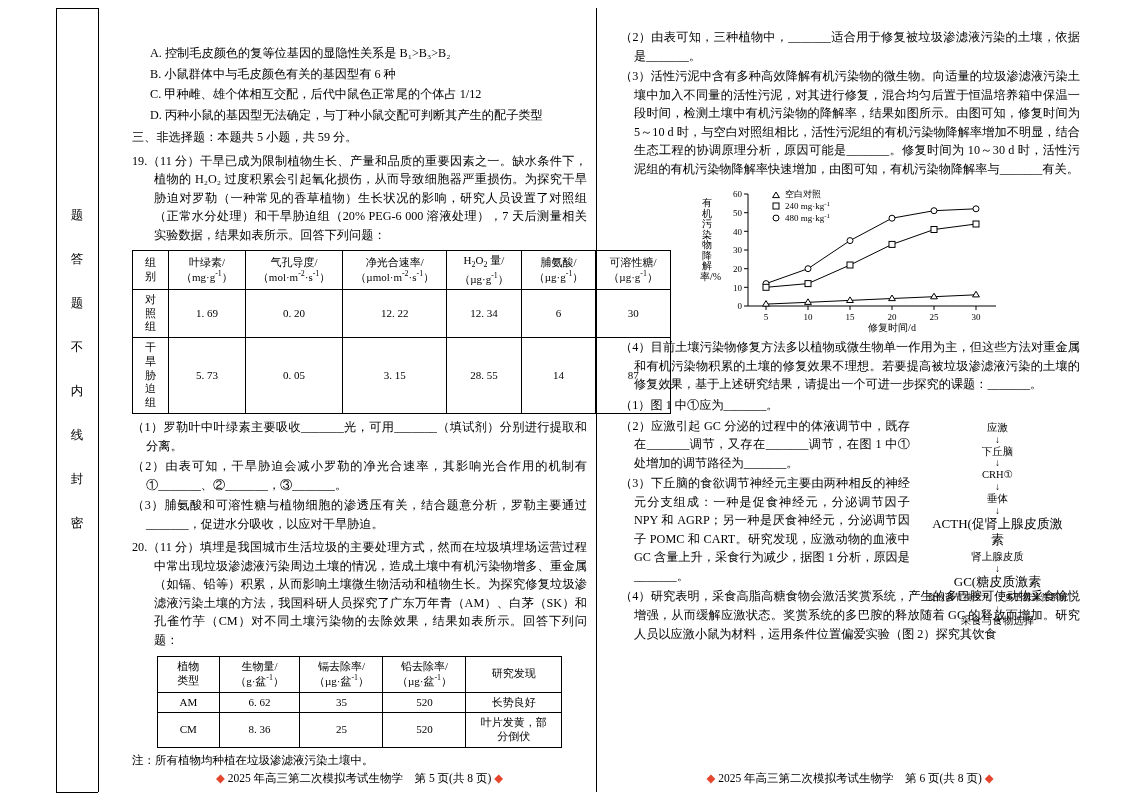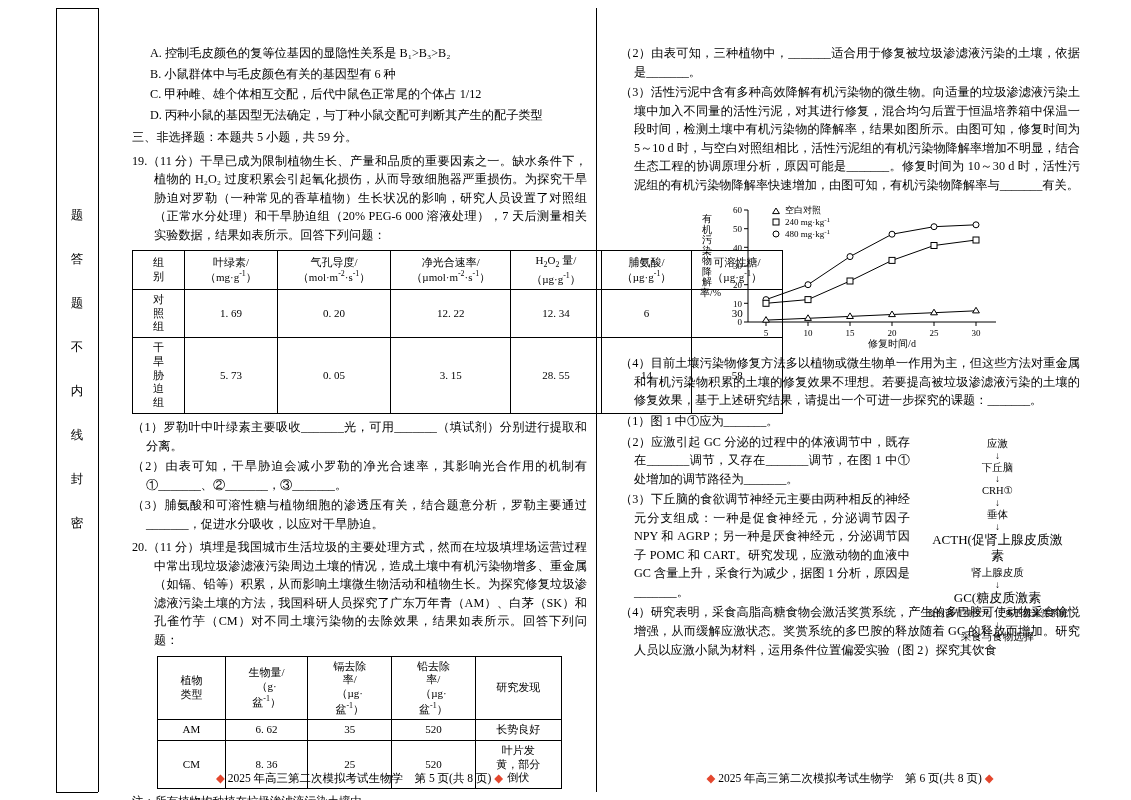--- a/index.html
+++ b/index.html
@@ -15,33 +15,33 @@
 
   .side-vert{
     position:absolute;left:66px;top:200px;width:22px;
     font-size:12.5px;letter-spacing:0;line-height:30px;
     text-align:center;color:#000;
   }
   .side-vert div{margin-bottom:14px;}
 
   .col{position:absolute;font-size:12.2px;line-height:1.52;}
   .colL{left:132px;top:44px;width:455px;}
-  .colR{left:620px;top:44px;width:460px;}
+  .colR{left:620px;top:28px;width:460px;}
 
   p{margin:0 0 2px 0;text-align:justify;}
   .opt{margin-left:18px;}
   .hang{padding-left:22px;text-indent:-22px;}
   .hang2{padding-left:14px;text-indent:-14px;}
   .sec-title{margin-top:4px;margin-bottom:2px;}
   .q-title{margin-top:5px;}
   sub{font-size:0.72em;}
   sup{font-size:0.72em;}
 
   table.data{border-collapse:collapse;margin:6px auto 4px auto;font-size:11px;}
-  table.data td,table.data th{border:1px solid #000;padding:3px 20px;text-align:center;font-weight:normal;line-height:1.25;}
+  table.data td,table.data th{border:1px solid #000;padding:3px 12px;text-align:center;font-weight:normal;line-height:1.25;}
   table.data .hd{height:34px;}
   .tbl1{width:430px;margin-left:8px;}
   .tbl2{width:405px;margin-left:10px;}
 
   .note{font-size:11.5px;margin-top:3px;}
 
   
   .chartbox{position:relative;width:330px;height:150px;margin:6px 0 4px 86px;}
   .chartbox svg{display:block;}
   .ylabel{
@@ -115,21 +115,21 @@
         <td>6</td>
         <td>30</td>
       </tr>
       <tr>
         <td>干旱胁迫组</td>
         <td>5. 73</td>
         <td>0. 05</td>
         <td>3. 15</td>
         <td>28. 55</td>
         <td>14</td>
-        <td>58</td>
+        <td>87</td>
       </tr>
     </tbody>
       </table>
 
     <p class="hang2">（1）罗勒叶中叶绿素主要吸收_______光，可用_______（填试剂）分别进行提取和分离。</p>
     <p class="hang2">（2）由表可知，干旱胁迫会减小罗勒的净光合速率，其影响光合作用的机制有①_______、②_______，③_______。</p>
     <p class="hang2">（3）脯氨酸和可溶性糖与植物细胞的渗透压有关，结合题意分析，罗勒主要通过_______，促进水分吸收，以应对干旱胁迫。</p>
 
     <p class="hang q-title">20.（11 分）填埋是我国城市生活垃圾的主要处理方式，然而在垃圾填埋场运营过程中常出现垃圾渗滤液污染周边土壤的情况，造成土壤中有机污染物增多、重金属（如镉、铅等）积累，从而影响土壤微生物活动和植物生长。为探究修复垃圾渗滤液污染土壤的方法，我国科研人员探究了广东万年青（AM）、白茅（SK）和孔雀竹芋（CM）对不同土壤污染物的去除效果，结果如表所示。回答下列问题：</p>
 

